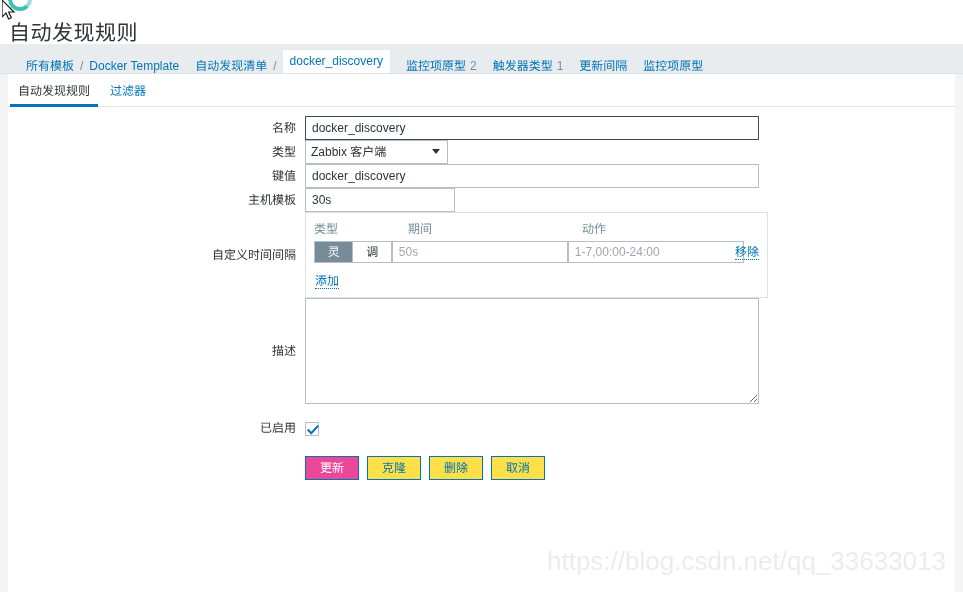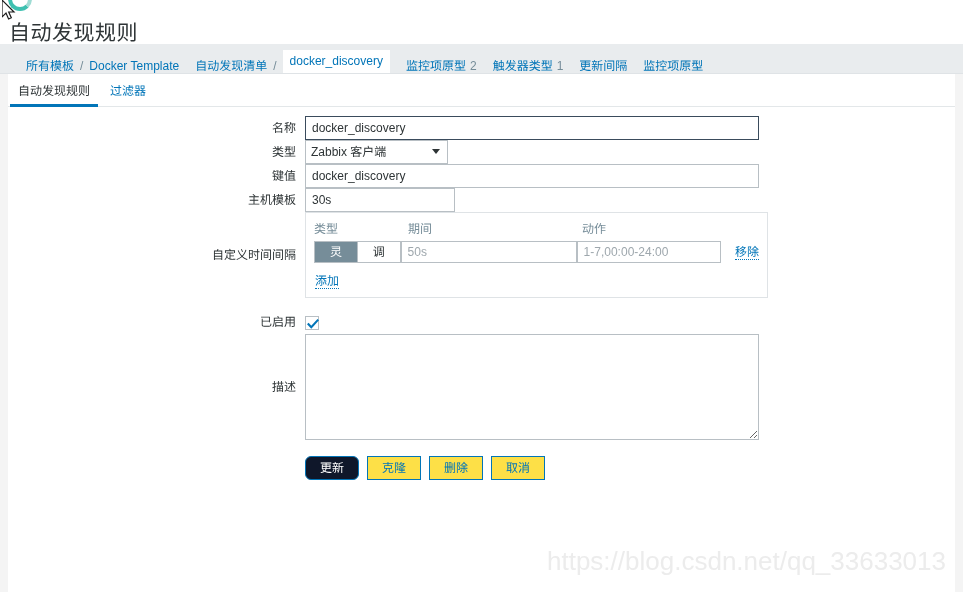--- a/index.html
+++ b/index.html
@@ -292,21 +292,21 @@
     border: 1px solid #b8bfc4;
     font-family: "Liberation Sans", "DejaVu Sans", sans-serif;
     font-size: 12px;
     color: #2e3436;
     padding: 0 6px;
     outline: none;
     background: #ffffff;
   }
   .iv-input::placeholder { color: #9ea7ad; }
   .iv-delay  { width: 176px; }
-  .iv-period { width: 144px; }
+  .iv-period { width: 176px; }
 
   .link-dotted {
     color: #0275b8;
     font-size: 12px;
     cursor: pointer;
     border-bottom: 1px dotted #0275b8;
     text-decoration: none;
     line-height: 14px;
     display: inline-block;
   }
@@ -344,23 +344,22 @@
     font-size: 12px;
     line-height: 22px;
     text-align: center;
     padding: 0 12px;
     cursor: pointer;
     border: 1px solid #0275b8;
     background: #fde047;
     color: #0275b8;
   }
   .btn.primary {
-    background: #0f172a;
+    background: #ec4899;
     color: #ffffff;
-    border-radius: 6px;
   }
 
   
   .watermark {
     position: absolute;
     left: 547px;
     top: 546px;
     font-size: 26px;
     color: #ececec;
     font-family: "Liberation Sans", "DejaVu Sans", sans-serif;
@@ -479,38 +478,38 @@
 
             <div class="add-row">
               <a class="link-dotted">添加</a>
             </div>
 
           </div>
         </div>
       </div>
 
 
+      <div class="form-row">
+        <div class="form-label">描述</div>
+        <div class="form-field">
+          <textarea class="ta" style=""></textarea>
+        </div>
+      </div>
+
       <div class="form-row" style="margin-top:12px;">
         <div class="form-label">已启用</div>
         <div class="form-field">
           <span class="chk">
             <svg width="12" height="12" viewBox="0 0 12 12">
               <path d="M1.5 6.2 L4.3 9.2 L10.5 2.4" fill="none" stroke="#0275b8" stroke-width="2.1" stroke-linecap="square" stroke-linejoin="miter"></path>
             </svg>
           </span>
         </div>
       </div>
 
-      <div class="form-row">
-        <div class="form-label">描述</div>
-        <div class="form-field">
-          <textarea class="ta" style=""></textarea>
-        </div>
-      </div>
-
       <div class="btn-row">
         <button class="btn primary">更新</button>
         <button class="btn">克隆</button>
         <button class="btn">删除</button>
         <button class="btn">取消</button>
       </div>
 
     </div>
   </div>
 

